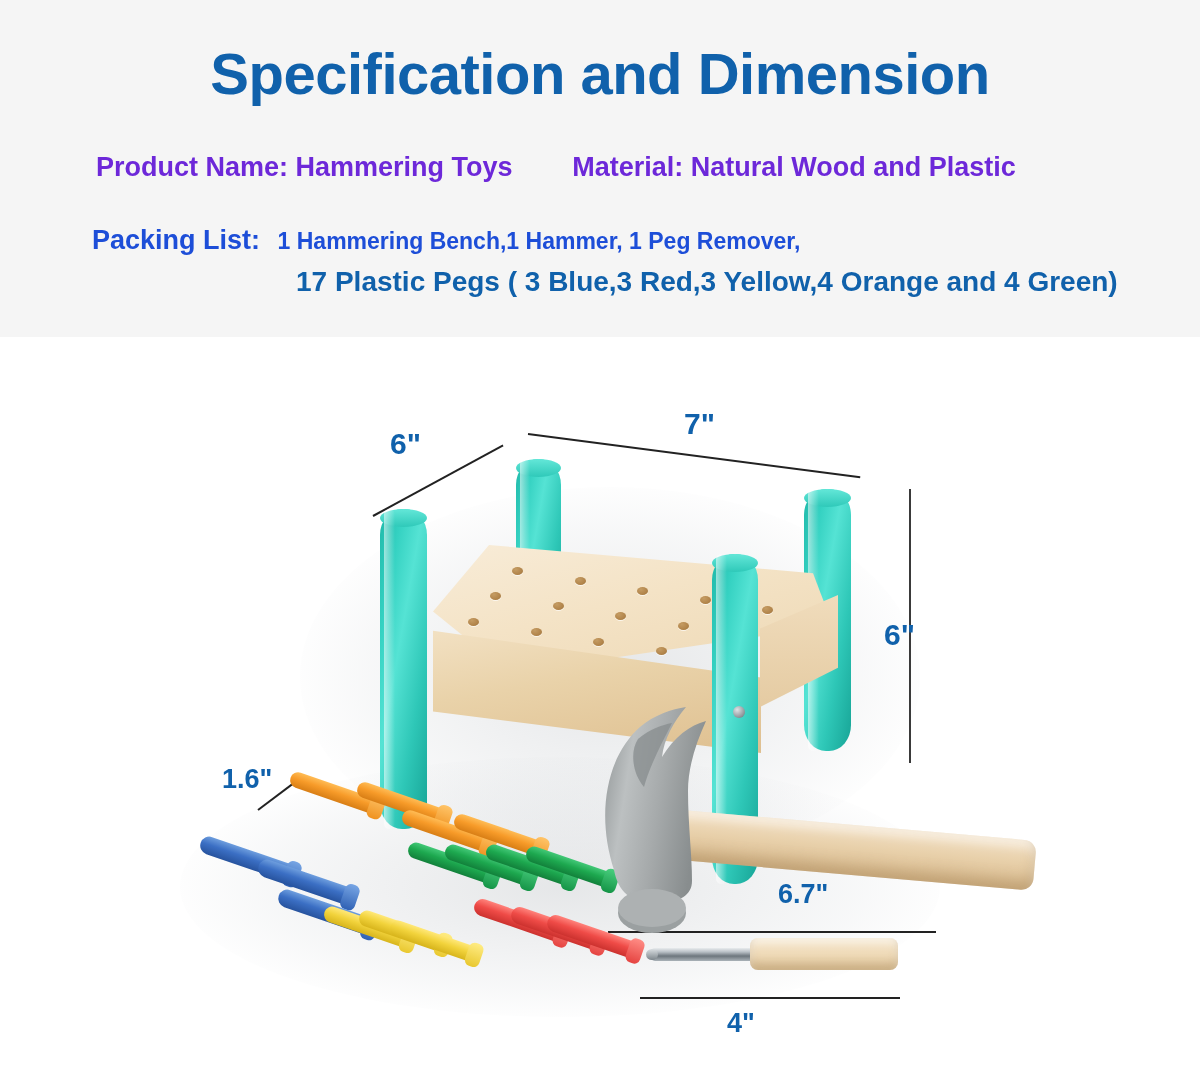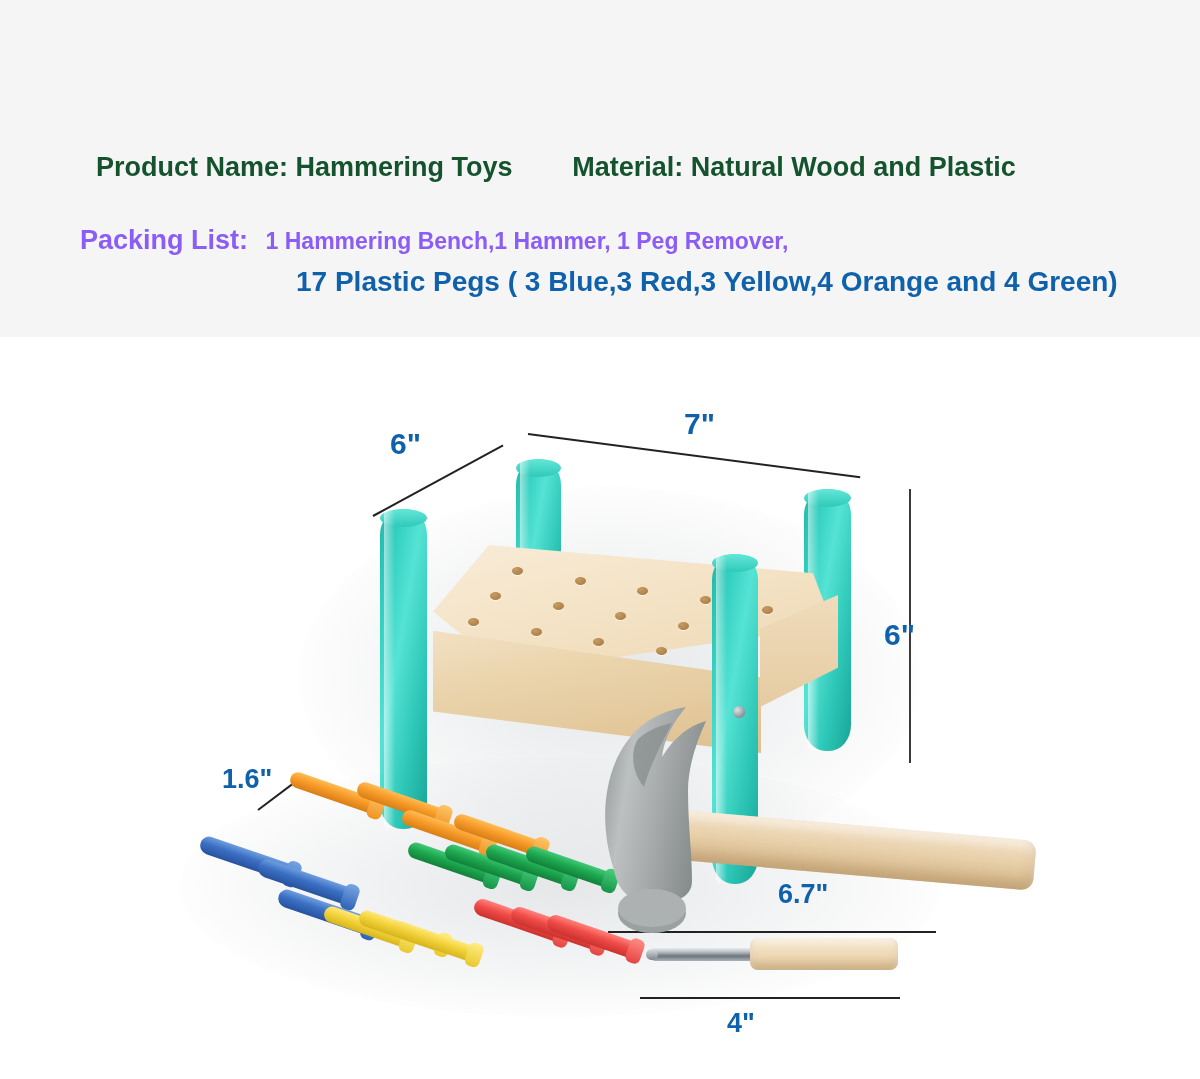--- a/index.html
+++ b/index.html
@@ -19,28 +19,28 @@
   }
   .title{
     position:absolute;left:0;top:44px;width:1200px;
     text-align:center;
     font-size:58px;font-weight:bold;letter-spacing:-0.5px;
     color:#1061ab;
     line-height:1.05;
   }
   .spec-line{
     position:absolute;left:96px;
-    font-size:27px;font-weight:bold;color:#14532d;
+    font-size:27px;font-weight:bold;color:#6d28d9;
     white-space:nowrap;
   }
   .line-product{top:152px;}
   .lbl-material{margin-left:52px;}
   .packing-row{
-    position:absolute;left:80px;top:225px;
-    font-size:27px;font-weight:bold;color:#8b5cf6;
+    position:absolute;left:92px;top:225px;
+    font-size:27px;font-weight:bold;color:#1d4ed8;
     white-space:nowrap;
   }
   .packing-label{font-size:27px;}
   .packing-items{font-size:23px;margin-left:10px;}
   .packing-row2{
     position:absolute;left:296px;top:266px;
     font-size:28px;font-weight:bold;color:#1061ab;
     white-space:nowrap;
   }
 
@@ -125,20 +125,21 @@
     border-radius:8px;
   }
 </style>
 </head>
 <body>
 
 <div id="page">
 
   <div class="header">
 
+    <div class="title">Specification and Dimension</div>
 
     <div class="spec-line line-product">
       <span>Product Name:</span>
       <span>Hammering Toys</span>
       <span class="lbl-material">Material:</span>
       <span>Natural Wood and Plastic</span>
     </div>
 
     <div class="packing-row">
       <span class="packing-label">Packing List:</span>

